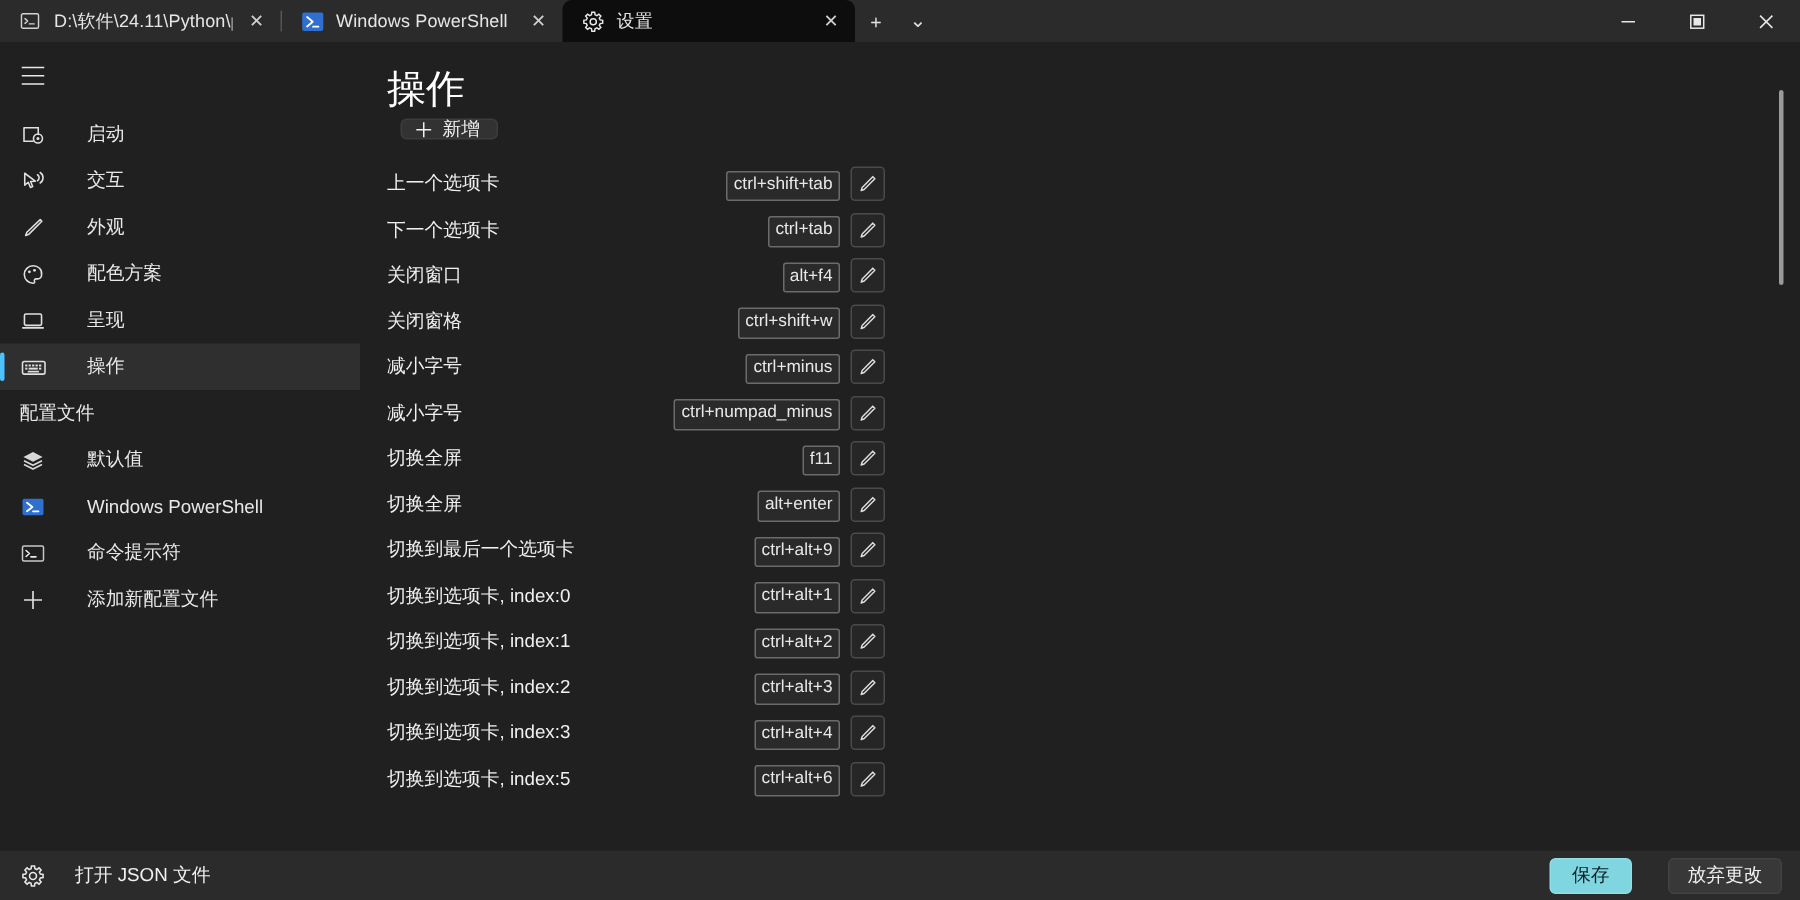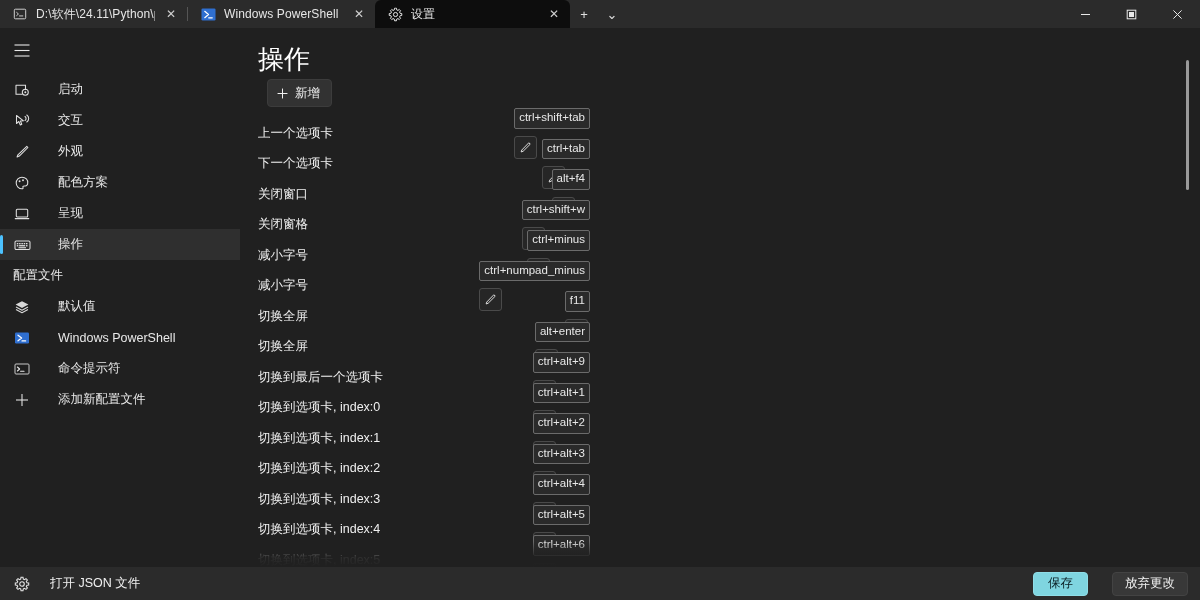--- a/index.html
+++ b/index.html
@@ -76,31 +76,31 @@
 
   
   .main { flex: 1 1 auto; position: relative; min-width: 0; overflow: hidden; }
   .main-inner { padding: 0 0 0 15px; }
   .page-title {
     font-size: 26px; font-weight: 400; color: #ffffff;
     margin: 14px 0 0 3px; line-height: 34px;
   }
   .add-btn {
     display: inline-flex; align-items: center; gap: 7px;
-    height: 28px; padding: 0 11px 0 9px; margin: 3px 0 0 12px;
+    height: 14px; padding: 0 11px 0 9px; margin: 3px 0 0 12px;
     background: #323232; border: 1px solid #3c3c3c; border-radius: 4px;
     font-size: 12.5px; color: #f0f0f0;
   }
   .rows { margin-top: 11px; }
   .row {
     height: 30.5px; display: flex; align-items: center;
     padding-left: 3px; padding-right: 13px;
   }
   .row-label { font-size: 12.5px; color: #f0f0f0; white-space: nowrap; }
-  .row-right { margin-left: auto; display: flex; align-items: flex-start; gap: 7px; padding-right: 597px; flex-direction: column; }
+  .row-right { margin-left: auto; display: flex; align-items: flex-end; gap: 7px; padding-right: 597px; }
   .chord {
     font-size: 11.5px; color: #e8e8e8; line-height: 1;
     padding: 3px 4px 4px 4px; border: 1px solid #6b6b6b; border-radius: 2px;
     background: #2a2a2a; white-space: nowrap;
     font-family: "Liberation Sans", "DejaVu Sans", sans-serif;
   }
   .edit-btn {
     width: 23px; height: 23px; flex: 0 0 23px;
     border: 1px solid #4a4a4a; border-radius: 3px; background: #262626;
     display: flex; align-items: center; justify-content: center;
@@ -519,33 +519,20 @@
                 <div class="edit-btn">
                   <span>
                     <svg width="13" height="13" viewBox="0 0 14 14">
                       <path d="M10.6 1.9 L12.1 3.4 L4.4 11.1 L2.3 11.8 L3 9.7 Z" fill="none" stroke="#dedede" stroke-width="1.05" stroke-linejoin="round"></path>
                     </svg>
                   </span>
                 </div>
               </div>
             </div>
             <div class="row">
-              <div class="row-label">切换到选项卡, index:4</div>
-              <div class="row-right">
-                <div class="chord">ctrl+alt+5</div>
-                <div class="edit-btn">
-                  <span>
-                    <svg width="13" height="13" viewBox="0 0 14 14">
-                      <path d="M10.6 1.9 L12.1 3.4 L4.4 11.1 L2.3 11.8 L3 9.7 Z" fill="none" stroke="#dedede" stroke-width="1.05" stroke-linejoin="round"></path>
-                    </svg>
-                  </span>
-                </div>
-              </div>
-            </div>
-            <div class="row">
               <div class="row-label">切换到选项卡, index:5</div>
               <div class="row-right">
                 <div class="chord">ctrl+alt+6</div>
                 <div class="edit-btn">
                   <span>
                     <svg width="13" height="13" viewBox="0 0 14 14">
                       <path d="M10.6 1.9 L12.1 3.4 L4.4 11.1 L2.3 11.8 L3 9.7 Z" fill="none" stroke="#dedede" stroke-width="1.05" stroke-linejoin="round"></path>
                     </svg>
                   </span>
                 </div>

